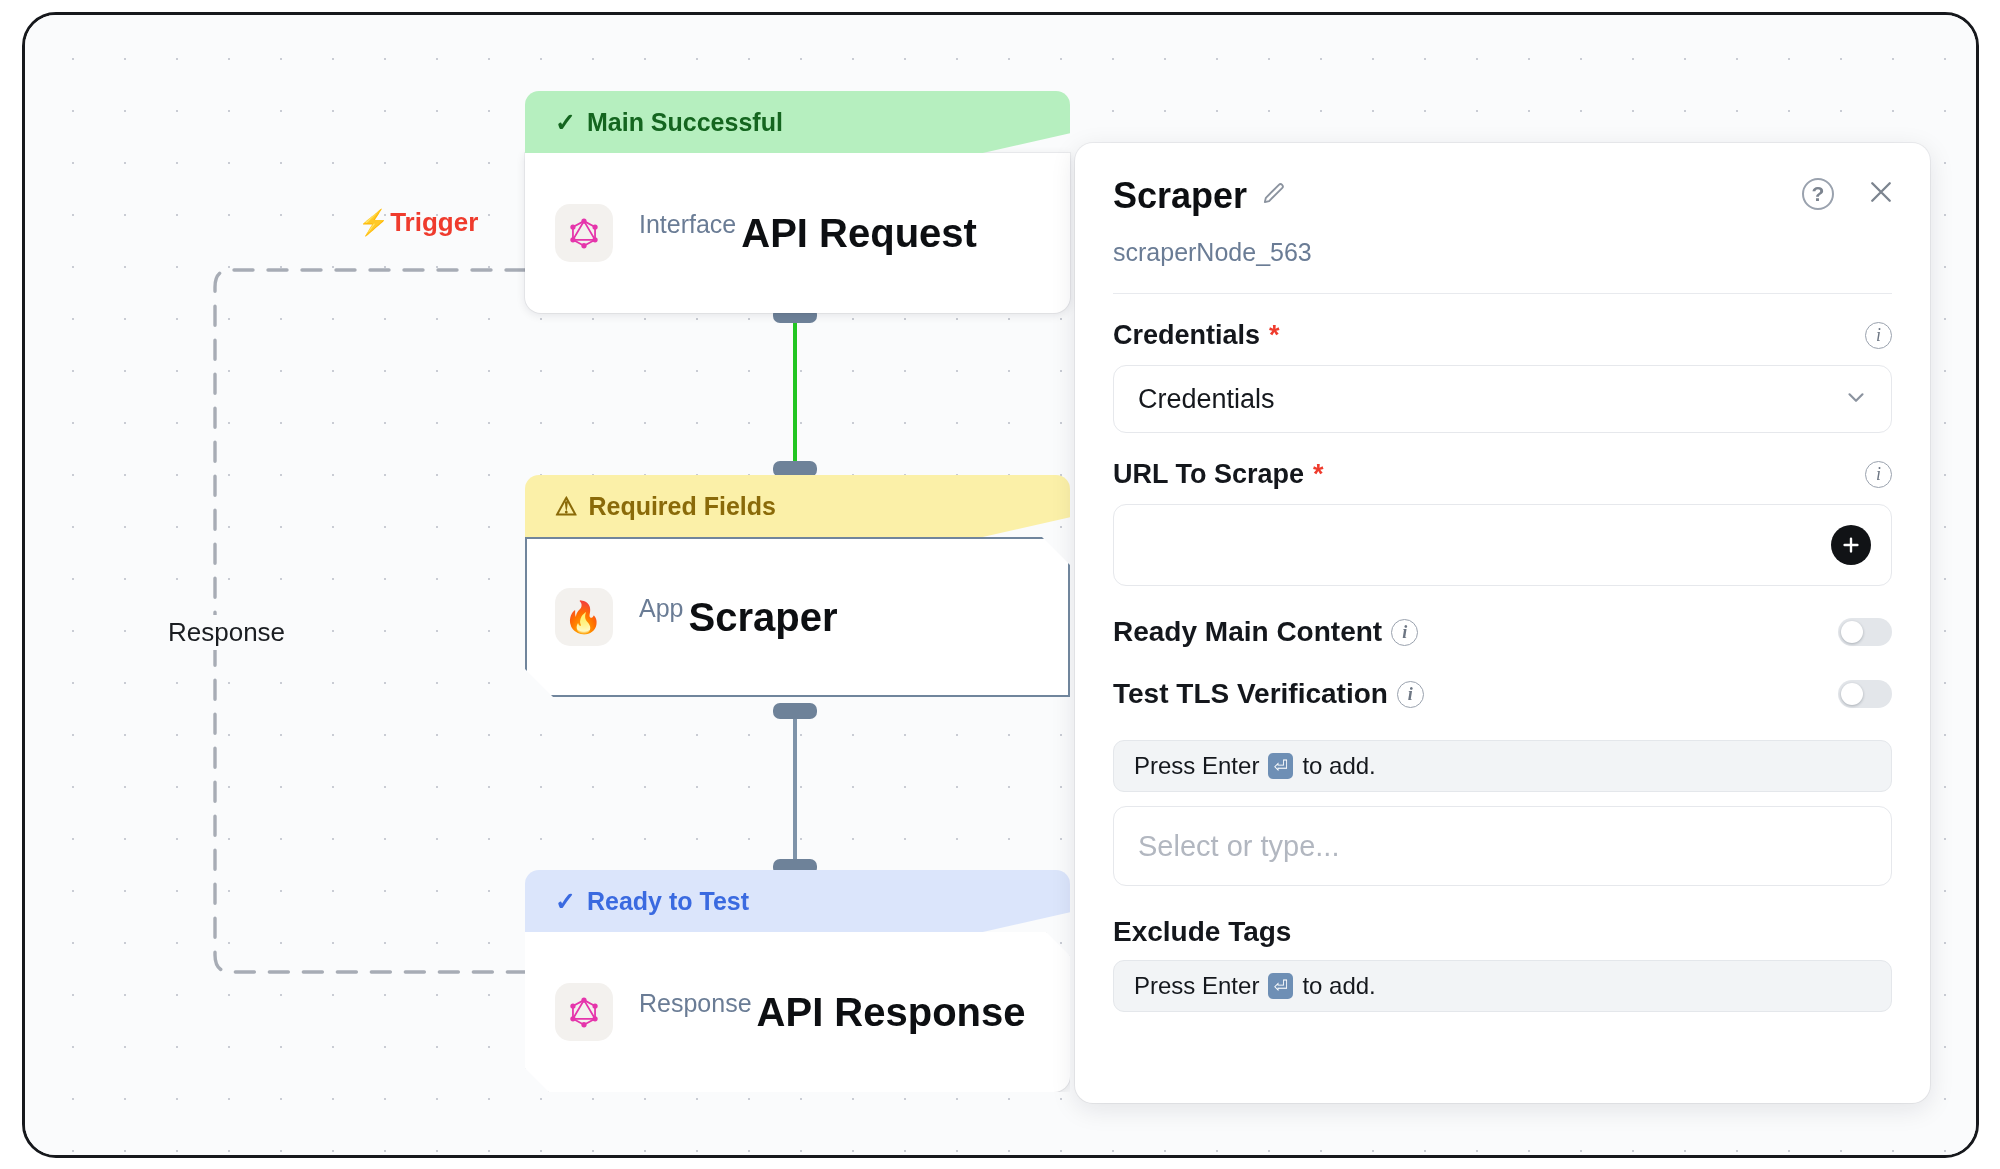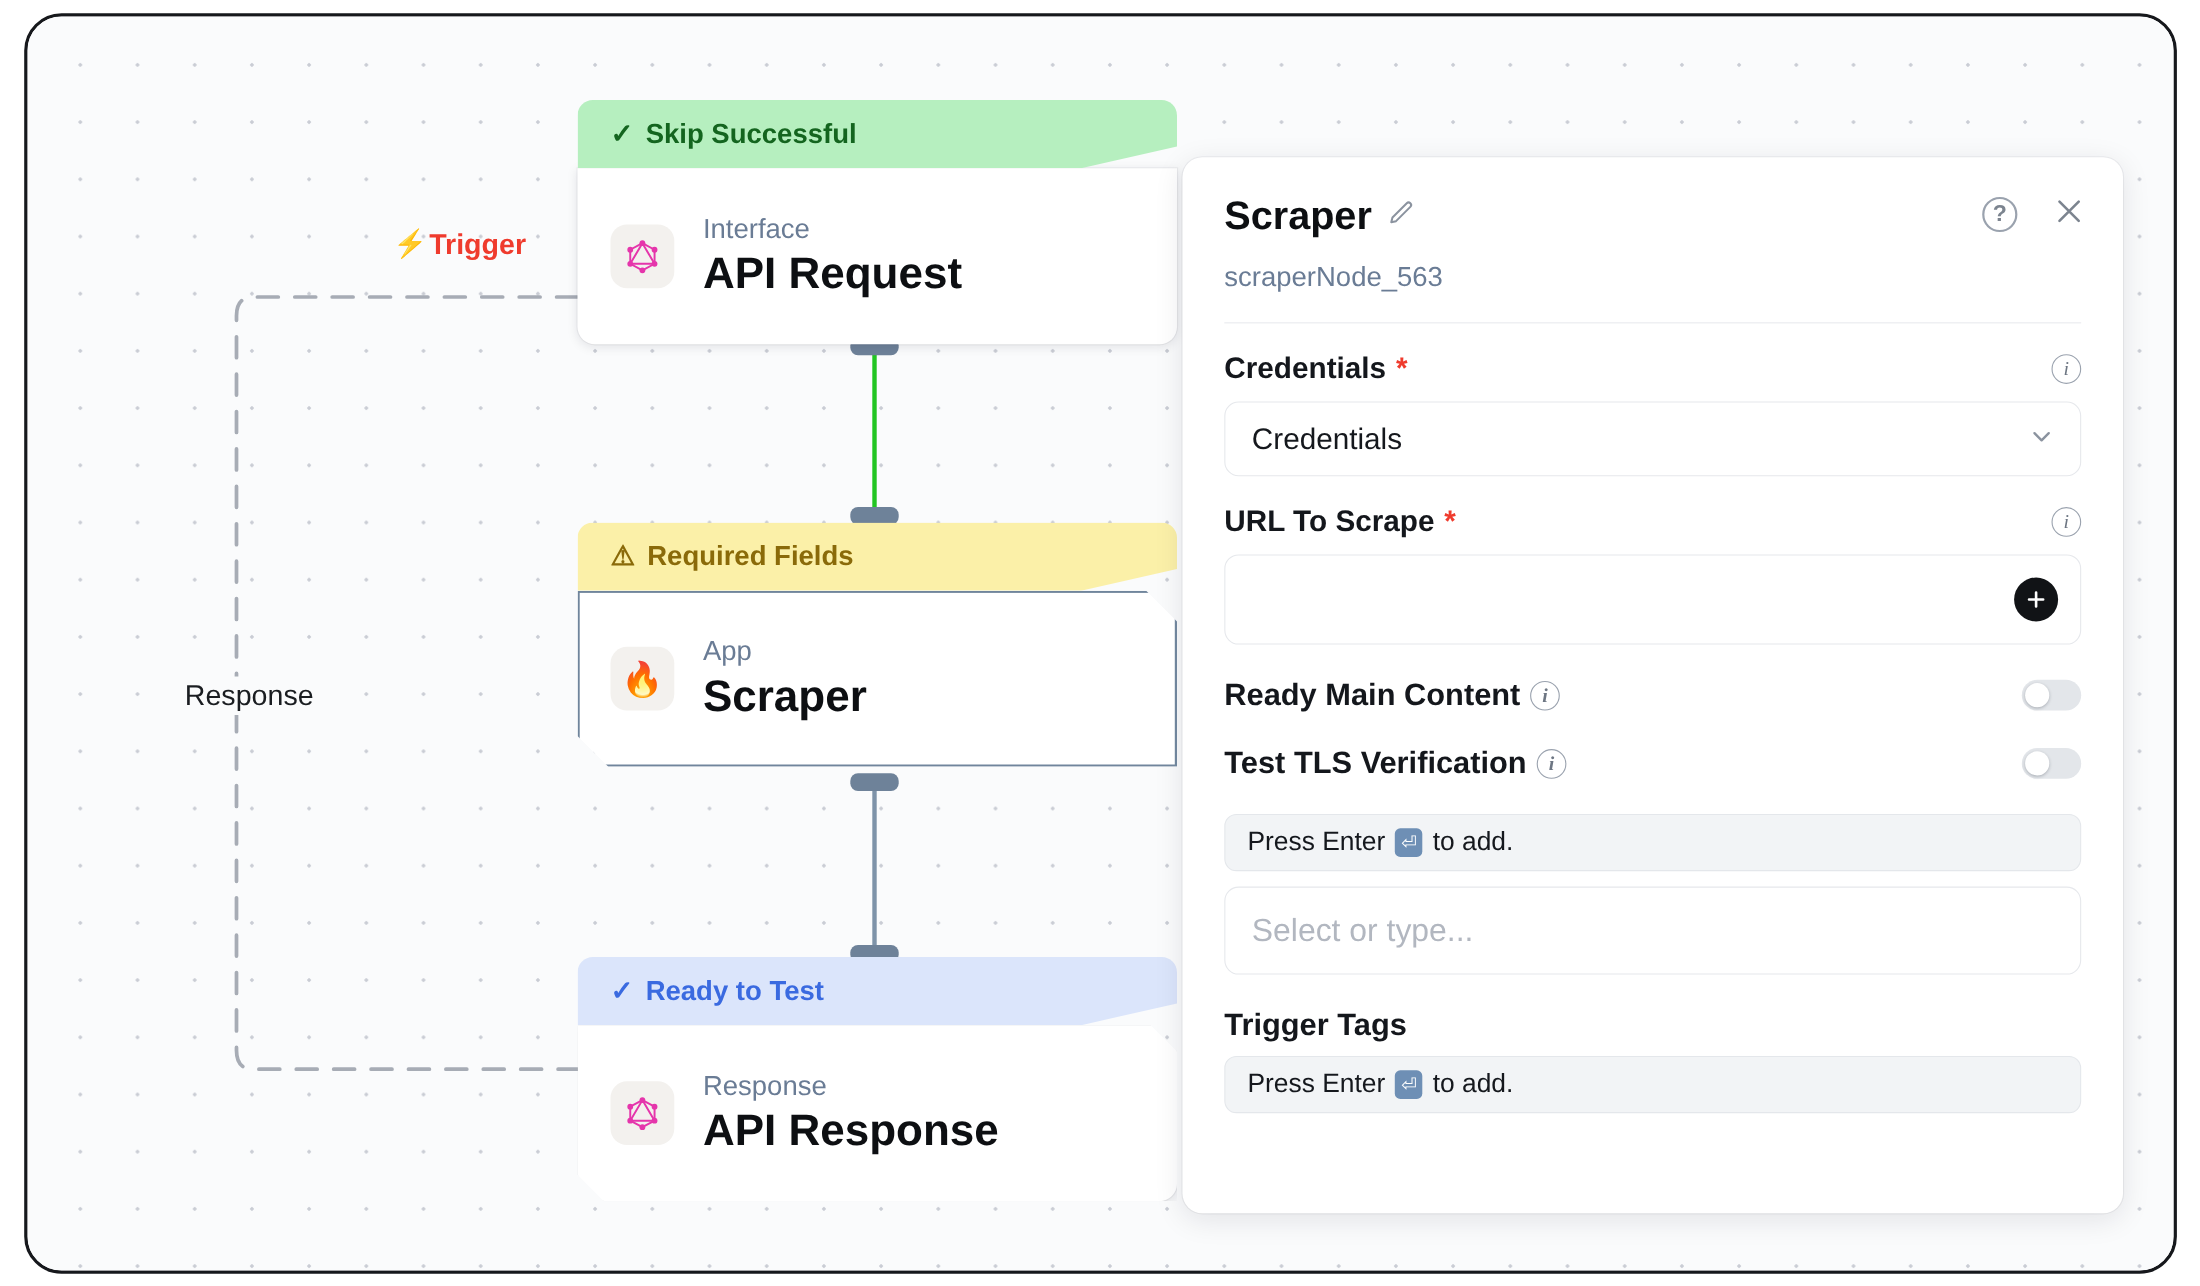--- a/index.html
+++ b/index.html
@@ -121,21 +121,21 @@
   .node-icon {
     width: 58px; height: 58px;
     border-radius: 15px;
     background: #f3f1ee;
     display: flex; align-items: center; justify-content: center;
     flex: none;
   }
   .node-icon svg { display: block; }
   .node-icon .emoji { font-size: 31px; line-height: 1; }
 
-  .node-text { display: flex; flex-direction: column; gap: 5px; }
+  .node-text { display: flex; gap: 5px; }
   .node-kind  { font-size: 25px; color: #6a7c95; line-height: 1.1; }
   .node-title { font-size: 40px; font-weight: 700; color: #0d0f12; line-height: 1.1; }
 
   
   #panel {
     position: absolute;
     left: 1050px; top: 128px;
     width: 855px; height: 960px;
     background: #ffffff;
     border-radius: 18px;
@@ -288,21 +288,21 @@
 
     <div class="edge" style="left:748px; top:688px; width:60px; height:172px;">
       <div class="edge-line" style="left:20px; top:8px; height:158px; background:#7e93a9;"></div>
       <div class="handle" style="left:0px; top:0px;"></div>
       <div class="handle" style="left:0px; top:156px;"></div>
     </div>
 
     <div class="node" style="left:500px; top:76px;">
       <div class="node-banner banner-green notched">
         <span class="tick">✓</span>
-        <span>Skip Successful</span>
+        <span>Main Successful</span>
       </div>
       <div class="node-body">
         <div class="node-icon">
           <svg width="34" height="34" viewBox="0 0 40 40">
             <g stroke="#e535ab" stroke-width="2.1" fill="none">
               <path d="M20 6 L33 28 L7 28 Z"></path>
               <path d="M20 6 L33 13 L33 28 L20 35 L7 28 L7 13 Z"></path>
             </g>
             <g fill="#e535ab">
               <circle cx="20" cy="6" r="3.1"></circle>
@@ -455,21 +455,21 @@
             <span>Press Enter</span>
             <span class="enter-key">⏎</span>
             <span>to add.</span>
           </div>
           <div class="tags-input">
             <span class="ph">Select or type...</span>
           </div>
         </div>
 
         <div class="tags-group">
-          <div class="tags-label">Trigger Tags</div>
+          <div class="tags-label">Exclude Tags</div>
           <div class="hint-box">
             <span>Press Enter</span>
             <span class="enter-key">⏎</span>
             <span>to add.</span>
           </div>
         </div>
 
       </div>
     </div>
 

